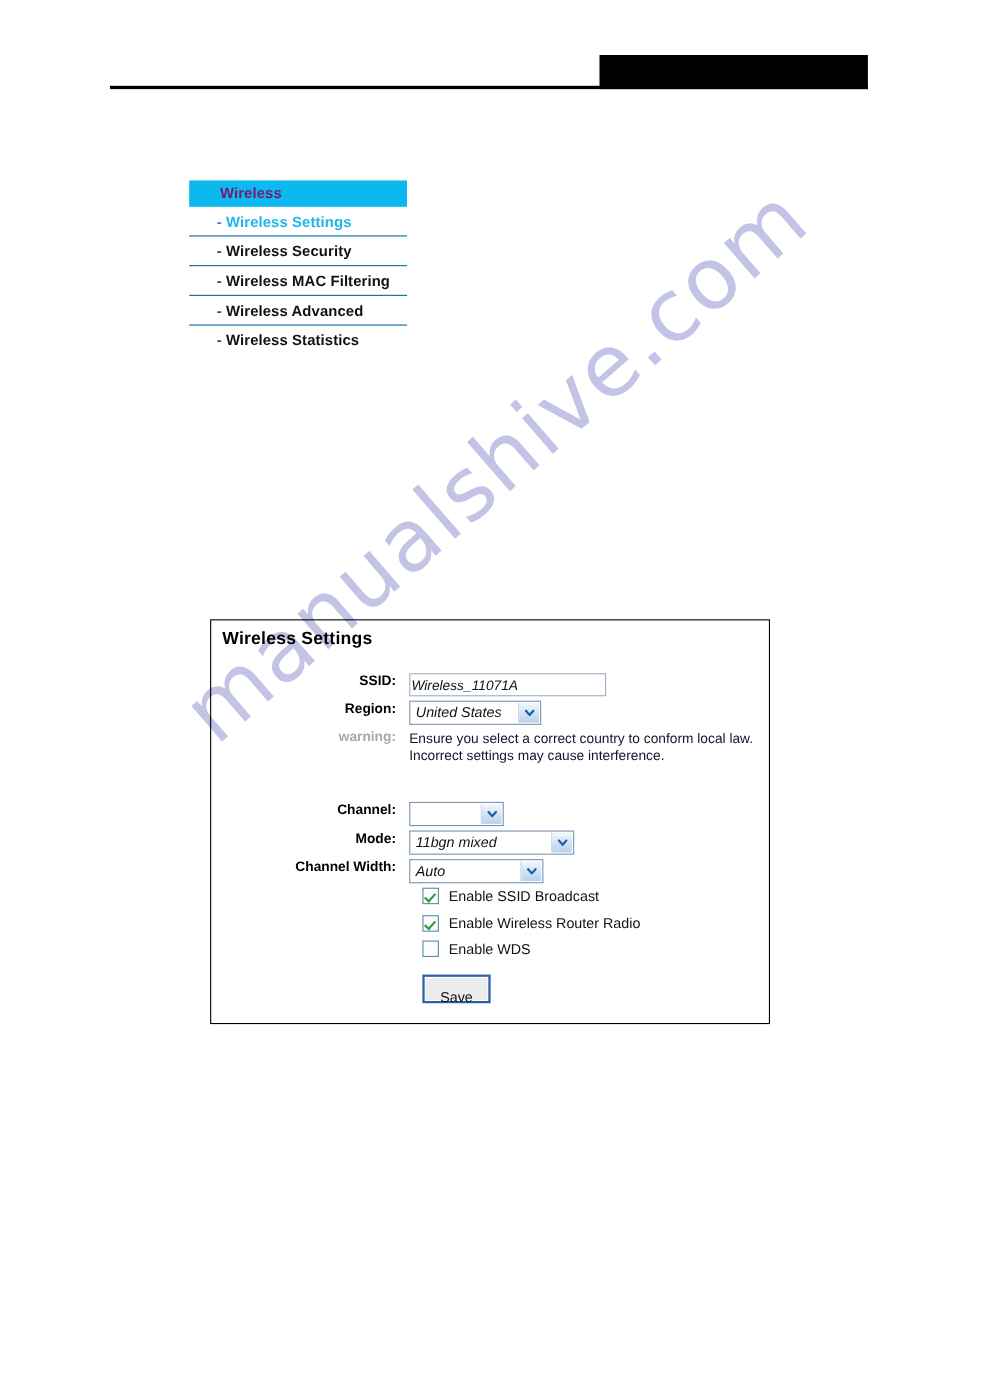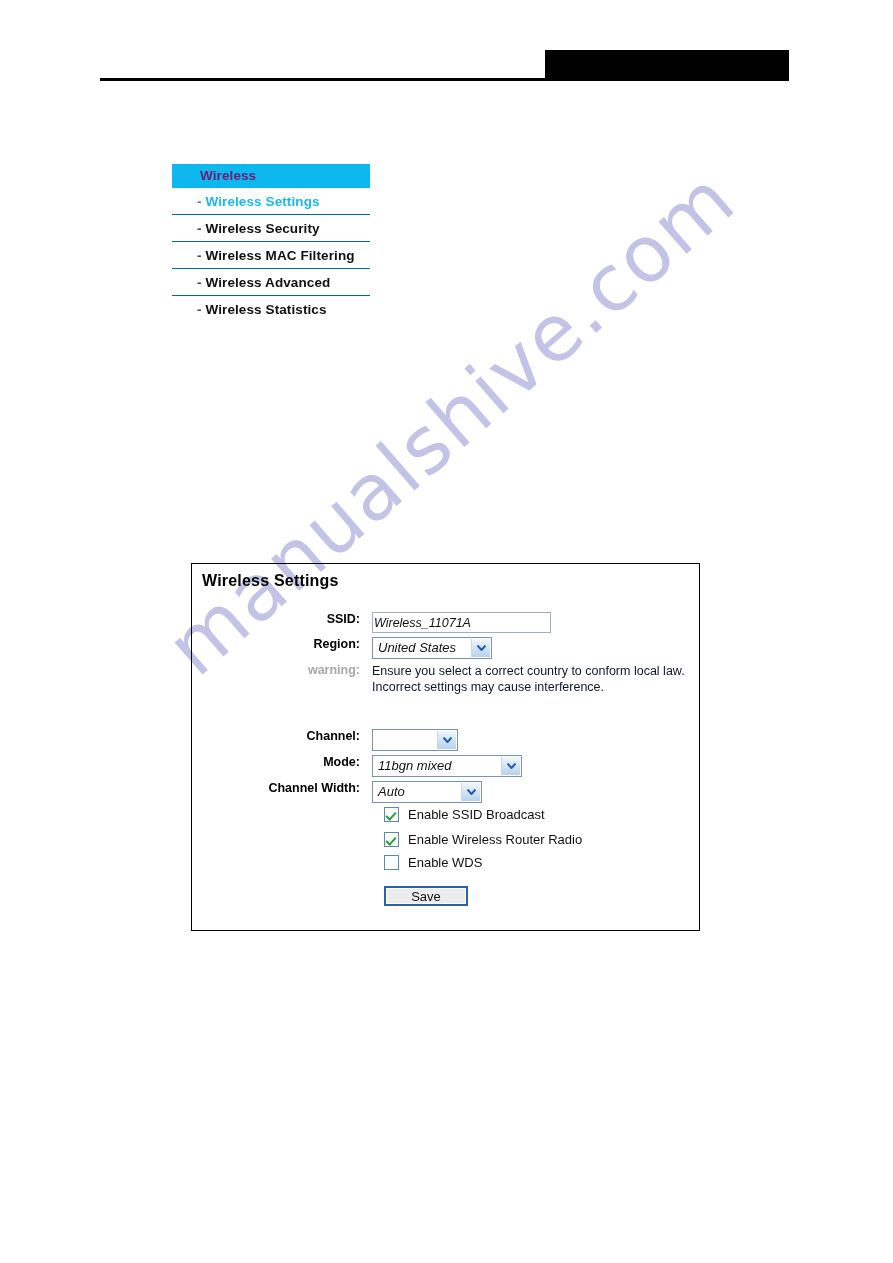--- a/index.html
+++ b/index.html
@@ -189,21 +189,21 @@
     border-left: 1px solid #c8d7e8;
     display: flex;
     align-items: center;
     justify-content: center;
   }
   .select-box .sel-arrow svg { display: block; }
 
   .select-region  { width: 120px; }
   .select-channel { width: 86px; }
   .select-mode    { width: 150px; }
-  .select-width   { width: 110px; }
+  .select-width   { width: 122px; }
 
   .warning-text {
     font-size: 12.5px;
     color: #0f172a;
     line-height: 15px;
     padding-top: 1px;
     white-space: nowrap;
   }
 
   .spacer-row { height: 30px; }
@@ -240,30 +240,30 @@
     white-space: nowrap;
   }
 
   
   .save-row {
     margin-left: 180px;
     padding-left: 12px;
     margin-top: 16px;
   }
   .save-button {
-    width: 84px;
+    width: 62px;
     height: 20px;
     box-sizing: border-box;
     border: 2px solid #2b5fa8;
     background: #ececec;
     font-family: "Liberation Sans", sans-serif;
     font-size: 13px;
     color: #111111;
     line-height: 15px;
-    padding: 0;
+    padding: 11px;
     border-radius: 0;
     cursor: pointer;
     box-shadow: inset 0 0 0 1px #ffffff;
   }
 </style>
 </head>
 <body>
 
 <div class="page-header">
   <div class="header-redaction"></div>

